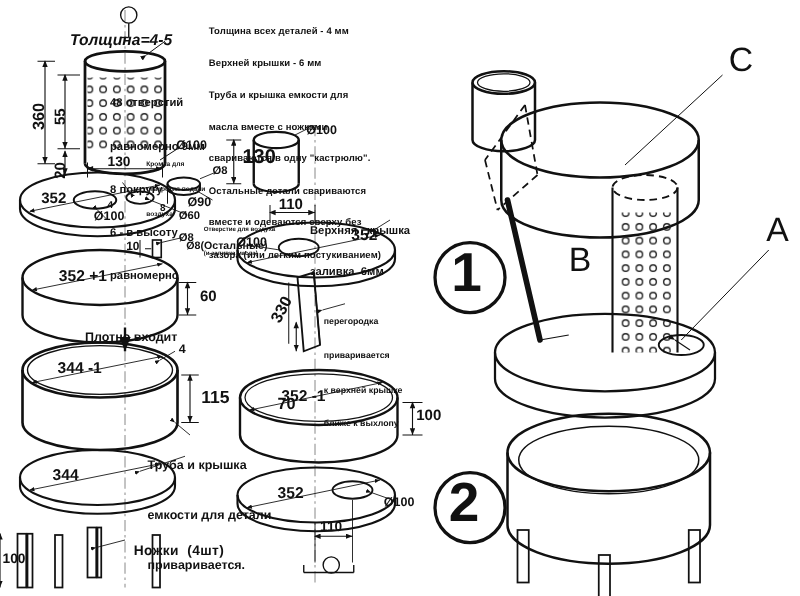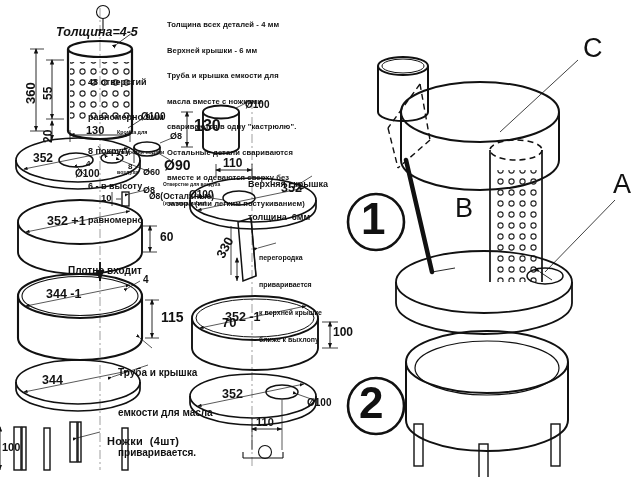--- a/index.html
+++ b/index.html
@@ -277,21 +277,21 @@
   <div class="lbl dim" style="left:75px;top:169px;font-size:10px;">Ø100</div>
   <div class="lbl dim" style="left:86px;top:160px;font-size:8px;">4</div>
 
   <div class="note" style="left:117px;top:116px;font-size:5.3px;line-height:1.25;">
     <div>Кромка для</div>
     <div>отверстия подачи</div>
     <div>воздуха</div>
   </div>
 
   <div class="lbl dim" style="left:170px;top:132px;font-size:9px;">Ø8</div>
-  <div class="lbl dim" style="left:164px;top:158px;font-size:14px;">Ø90</div>
+  <div class="lbl dim" style="left:150px;top:158px;font-size:10px;">Ø90</div>
   <div class="lbl dim" style="left:128px;top:163px;font-size:8px;">8</div>
 
   <div class="lbl dim" style="left:143px;top:168px;font-size:9px;">Ø60</div>
   <div class="note" style="left:163px;top:169px;font-size:4.9px;line-height:1.3;">
     <div>Отверстие для воздуха</div>
     <div>(и заливка масла)</div>
   </div>
 
   <div class="lbl dim" style="left:143px;top:186px;font-size:9px;">Ø8</div>
   <div class="lbl dim" style="left:149px;top:192px;font-size:8.5px;">Ø8(Остальные)</div>
@@ -301,40 +301,40 @@
   <div class="lbl dim" style="left:160px;top:231px;font-size:12px;">60</div>
 
   <div class="lbl" style="left:68px;top:266px;font-size:10px;font-weight:bold;">Плотно входит</div>
 
   <div class="lbl dim" style="left:46px;top:288px;font-size:12.5px;">344 -1</div>
   <div class="lbl dim" style="left:143px;top:275px;font-size:10px;">4</div>
   <div class="lbl dim" style="left:161px;top:310px;font-size:14px;">115</div>
 
   <div class="note" style="left:118px;top:340px;font-size:10px;line-height:1.32;">
     <div>Труба и крышка</div>
-    <div>емкости для масла</div>
+    <div>емкости для детали</div>
     <div>приваривается.</div>
   </div>
 
   <div class="lbl dim" style="left:42px;top:374px;font-size:12.5px;">344</div>
 
   <div class="note" style="left:107px;top:405px;font-size:11px;line-height:1.3;letter-spacing:.3px;">
     <div>Ножки  (4шт)</div>
     <div>Уголок  или</div>
     
   </div>
   <div class="lbl dim" style="left:2px;top:442px;font-size:11px;">100</div>
 
   <div class="lbl dim" style="left:194px;top:118px;font-size:16px;">130</div>
   <div class="lbl dim" style="left:245px;top:100px;font-size:10px;">Ø100</div>
 
   <div class="lbl dim" style="left:223px;top:157px;font-size:12px;">110</div>
   <div class="note" style="left:248px;top:156px;font-size:9px;line-height:1.25;">
     <div>Верхняя   крышка</div>
-    <div>толщина  6мм</div>
+    <div>заливка  6мм</div>
   </div>
   <div class="lbl dim" style="left:281px;top:182px;font-size:12.5px;">352</div>
   <div class="lbl dim" style="left:189px;top:190px;font-size:10px;">Ø100</div>
 
   <div class="lbl dim vtext" style="left:214px;top:254px;font-size:13px;transform:rotate(-62deg);">330</div>
   <div class="lbl dim" style="left:222px;top:272px;font-size:13px;margin-top:44px;">70</div>
 
   <div class="note" style="left:259px;top:235px;font-size:7px;line-height:1.3;">
     <div>перегородка</div>
     <div>приваривается</div>

